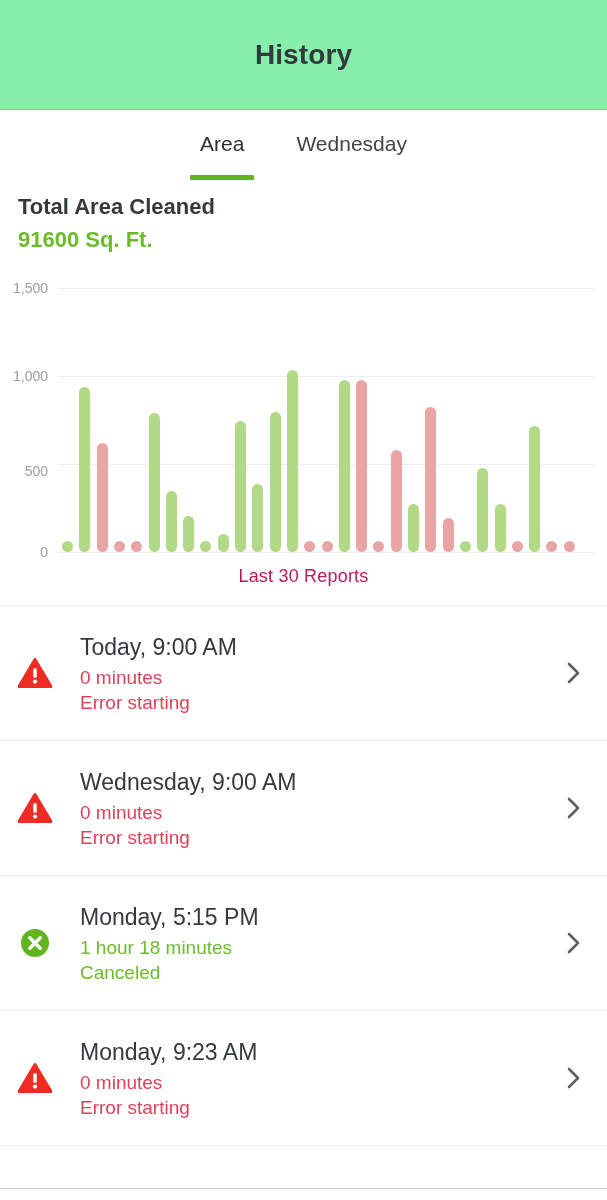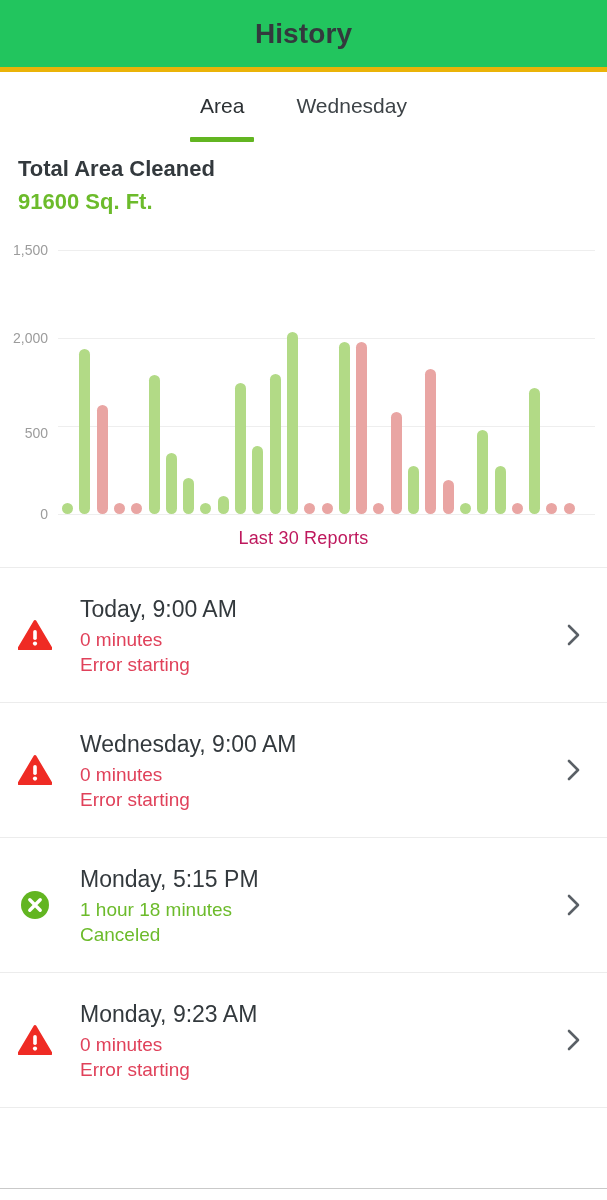--- a/index.html
+++ b/index.html
@@ -8,26 +8,26 @@
     width: 607px;
     height: 1200px;
     background: #ffffff;
     font-family: "Liberation Sans", sans-serif;
     -webkit-font-smoothing: antialiased;
   }
   body { position: relative; overflow: hidden; }
 
   
   .header {
-    height: 72px;
+    height: 110px;
     display: flex;
     align-items: center;
     justify-content: center;
-    background: #22c55e;
-    border-bottom: 5px solid #eab308;
+    background: #86efac;
+    border-bottom: 1px solid #eab308;
   }
   .header-title {
     font-size: 28px;
     font-weight: 700;
     color: #33393d;
     letter-spacing: 0.1px;
   }
 
   
   .tabs {
@@ -202,21 +202,21 @@
 
 <div class="summary">
   <div class="summary-label">Total Area Cleaned</div>
   <div class="summary-value">91600 Sq. Ft.</div>
 </div>
 
 <div class="chart-wrap">
   <div class="ylabels" id="ylabels">
       <div class="ylabel" style="top: 282px;">0</div>
       <div class="ylabel" style="top: 201px;">500</div>
-      <div class="ylabel" style="top: 106px;">2,000</div>
+      <div class="ylabel" style="top: 106px;">1,000</div>
       <div class="ylabel" style="top: 18px;">1,500</div>
     </div>
   <div class="chart-plot">
     <div id="gridlines">
         <div class="gridline" style="top: 282px;"></div>
         <div class="gridline" style="top: 194px;"></div>
         <div class="gridline" style="top: 106px;"></div>
         <div class="gridline" style="top: 18px;"></div>
       </div>
     <div class="bars" id="bars">

